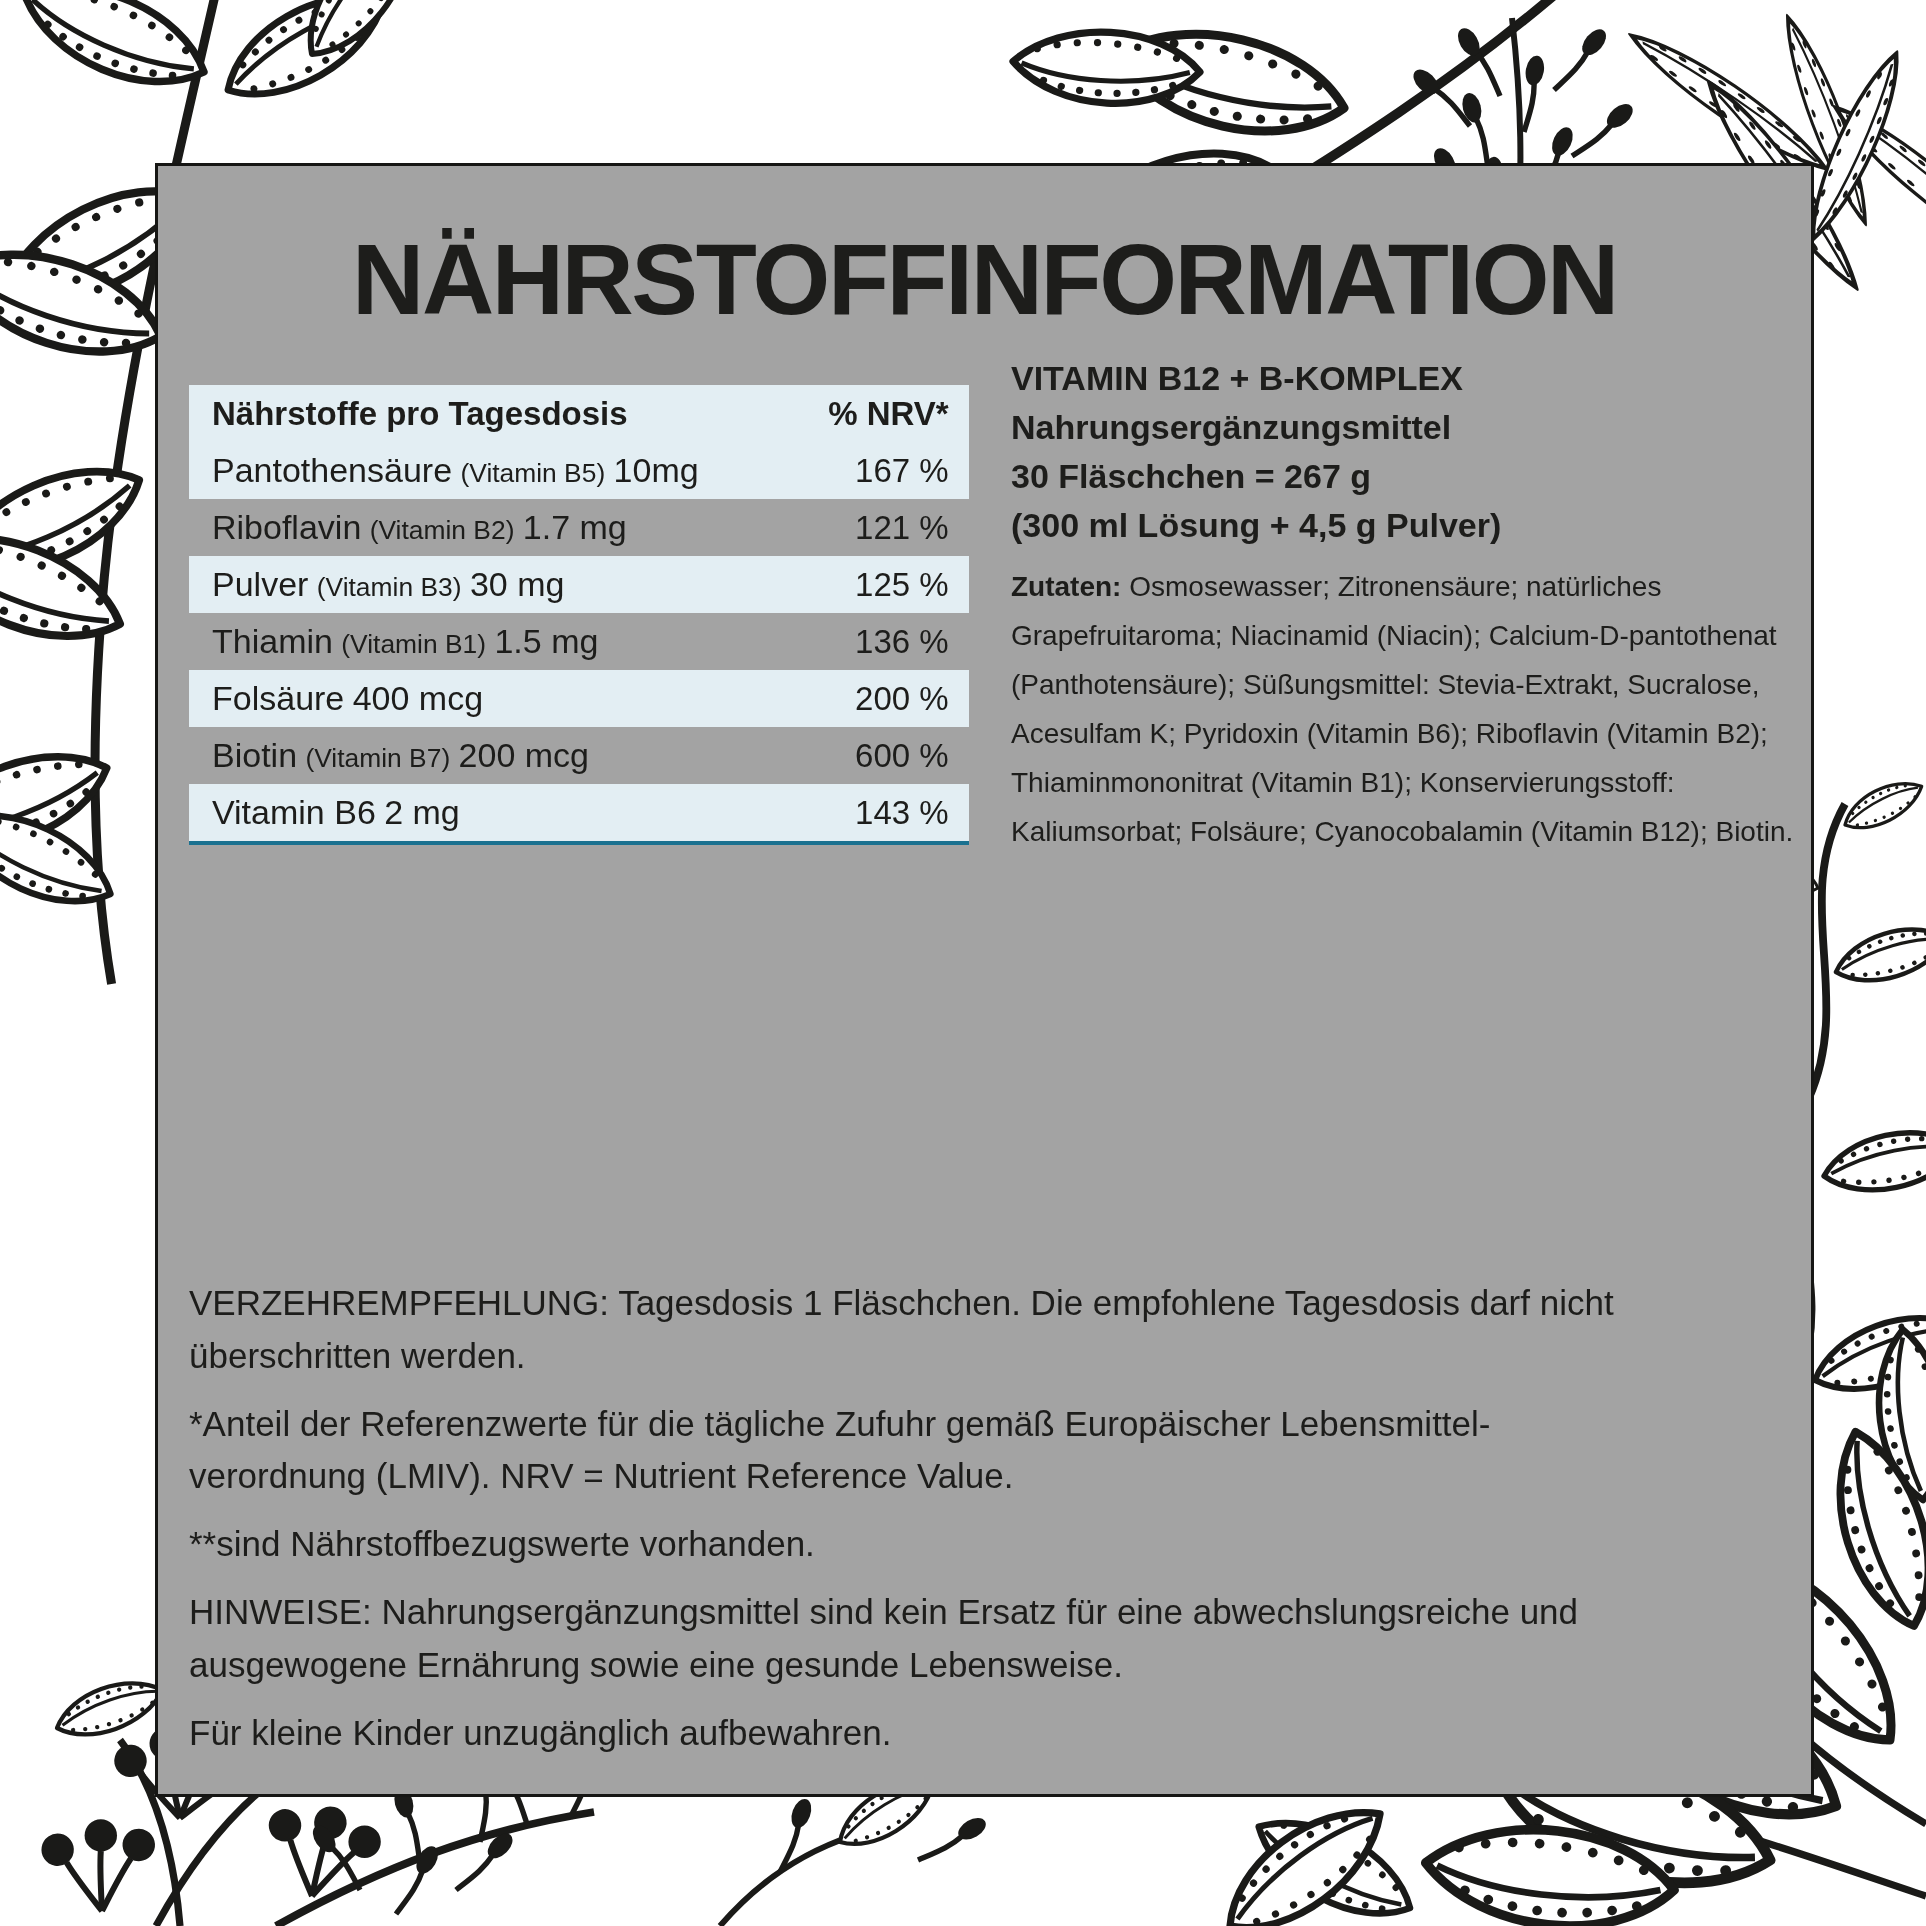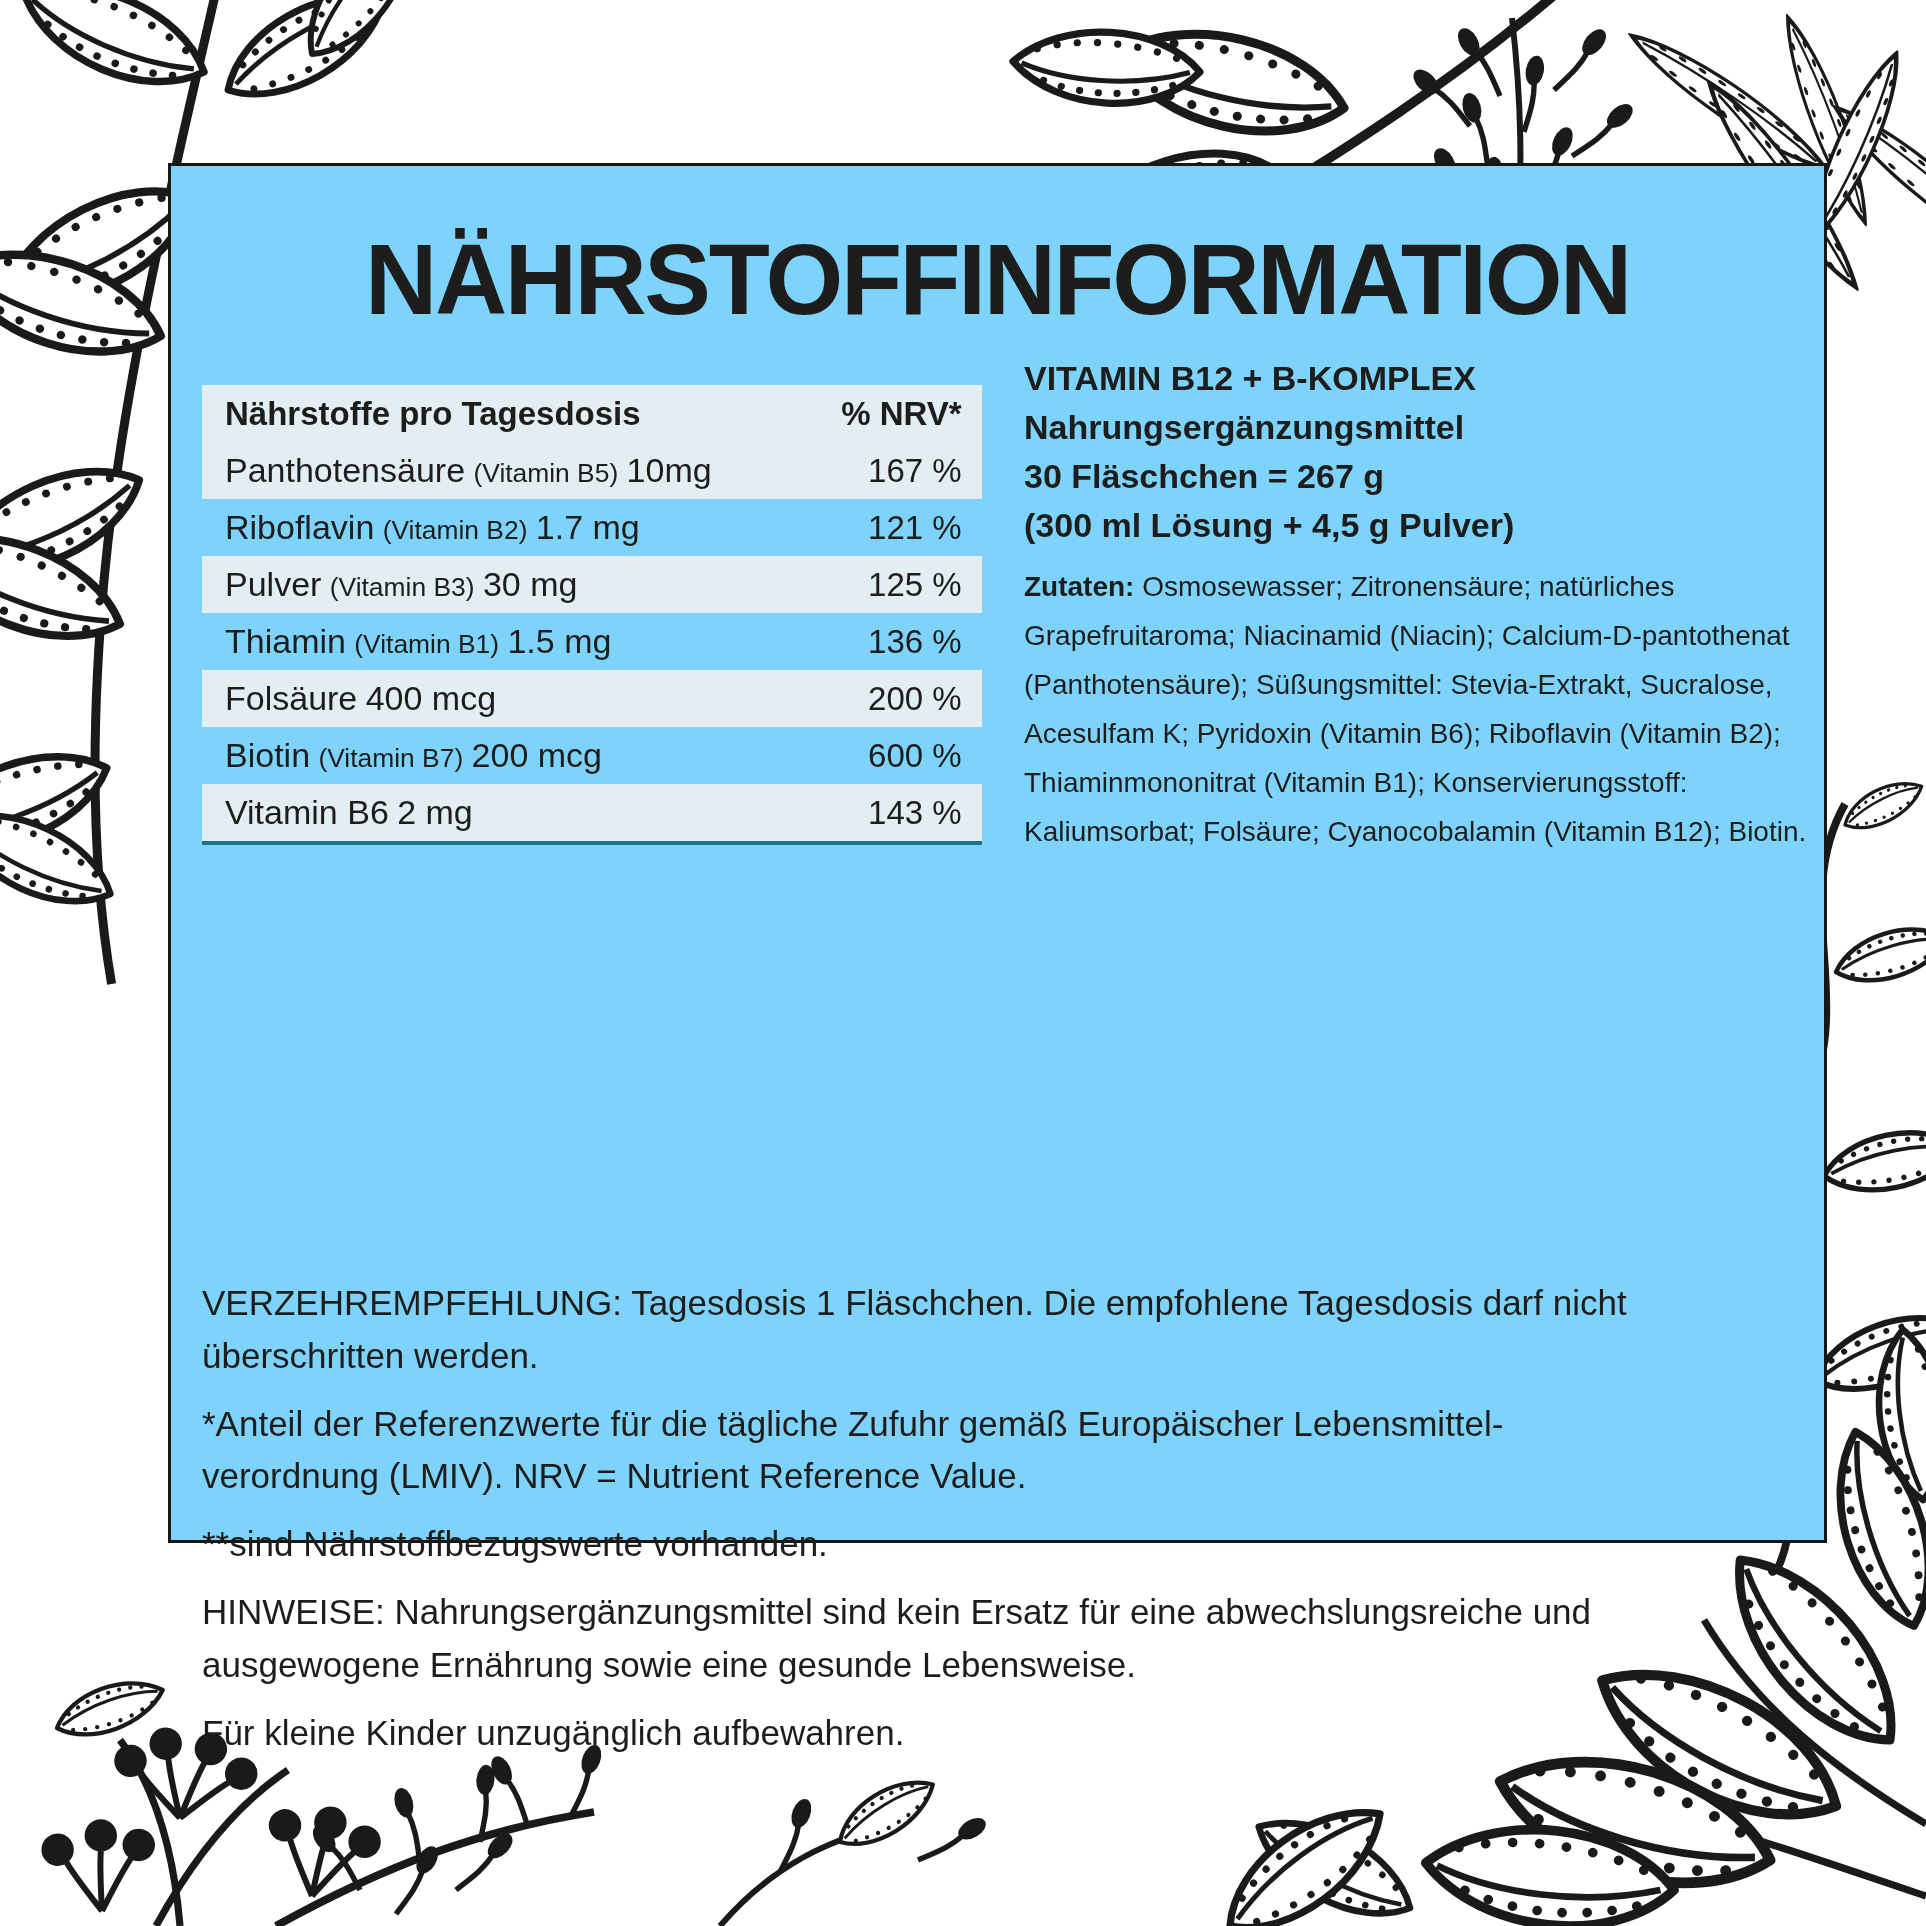--- a/index.html
+++ b/index.html
@@ -3,22 +3,22 @@
 <meta charset="utf-8">
 <style>
   html,body{margin:0;padding:0;}
   body{
     width:1926px;height:1926px;position:relative;overflow:hidden;
     background:#ffffff;color:#1d1d1b;
     font-family:"Liberation Sans", sans-serif;
   }
   .deco{position:absolute;left:0;top:0;width:1926px;height:1926px;z-index:0;pointer-events:none;}
   .card{
-    position:absolute;left:168px;top:163px;width:1659px;height:1380px;
-    background:#7dd3fc;border:3.6px solid #161614;box-sizing:border-box;z-index:1;
+    position:absolute;left:155px;top:163px;width:1659px;height:1634px;
+    background:#a3a3a3;border:3.6px solid #161614;box-sizing:border-box;z-index:1;
   }
   .title{
     position:absolute;left:0;right:0;top:58px;margin:0;text-align:center;
     font-size:100px;font-weight:bold;letter-spacing:-2.4px;line-height:1.1;white-space:nowrap;
   }
   
   .ntable{position:absolute;left:31px;top:190px;width:780px;margin-top:29px;}
   .trow{
     display:flex;align-items:center;height:57px;
     padding:0 20.4px 0 23px;box-sizing:border-box;
@@ -158,21 +158,21 @@
 <div class="card">
 
   <h1 class="title">NÄHRSTOFFINFORMATION</h1>
 
   <div class="ntable">
     <div class="trow thead blue">
       <div class="cleft">Nährstoffe pro Tagesdosis</div>
       <div class="cright">% NRV*</div>
     </div>
     <div class="trow blue">
-      <div class="cleft"><span class="nm">Panthotensäure</span><span class="dt">(Vitamin B5)</span><span class="amt">10mg</span></div>
+      <div class="cleft"><span class="nm">Pantothensäure</span><span class="dt">(Vitamin B5)</span><span class="amt">10mg</span></div>
       <div class="cright">167 %</div>
     </div>
     <div class="trow">
       <div class="cleft"><span class="nm">Riboflavin</span><span class="dt">(Vitamin B2)</span><span class="amt">1.7 mg</span></div>
       <div class="cright">121 %</div>
     </div>
     <div class="trow blue">
       <div class="cleft"><span class="nm">Pulver</span><span class="dt">(Vitamin B3)</span><span class="amt">30 mg</span></div>
       <div class="cright">125 %</div>
     </div>

